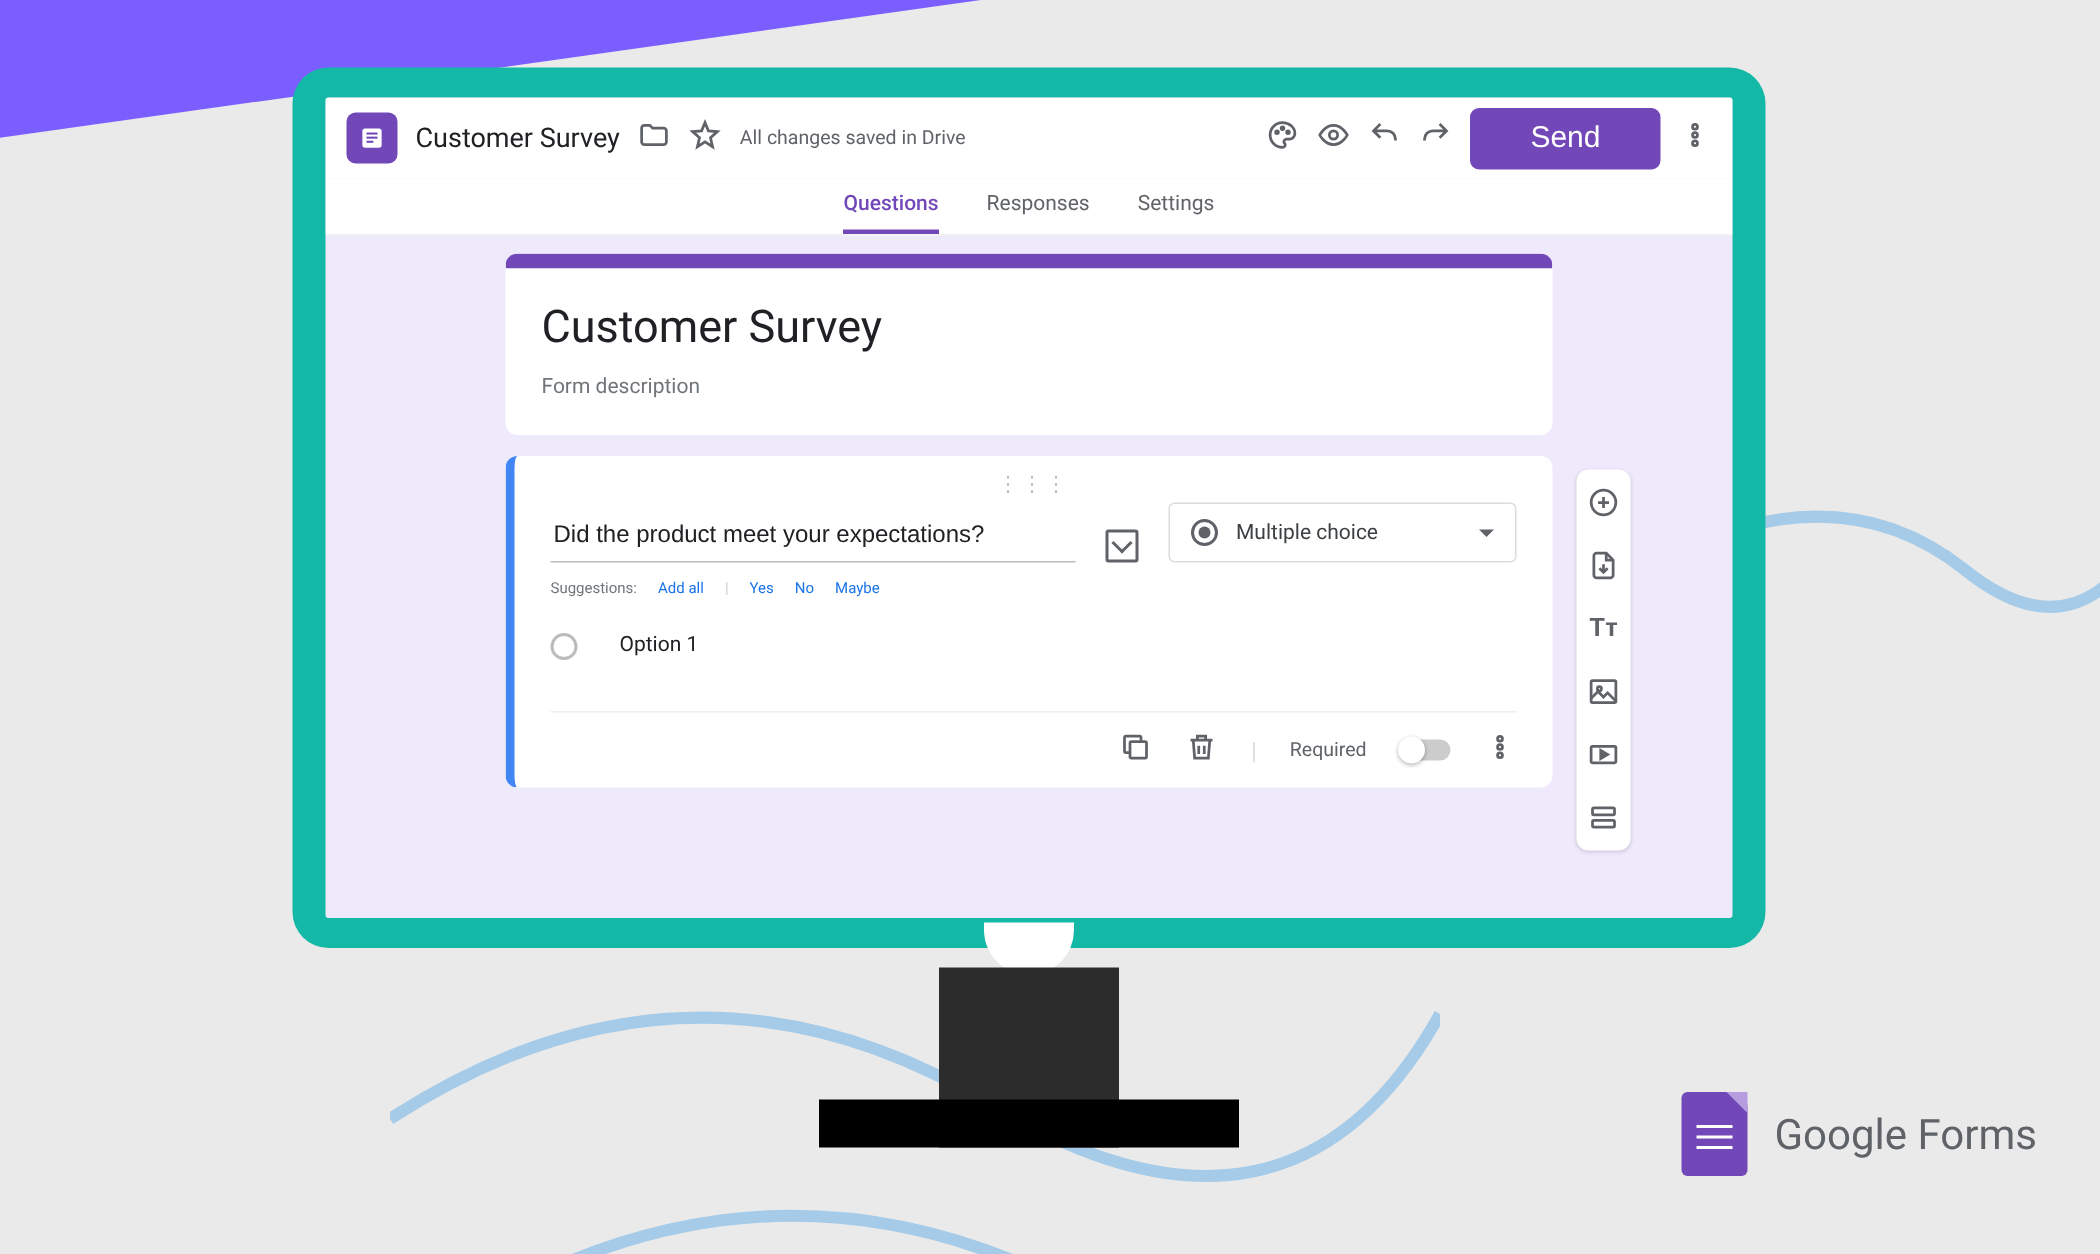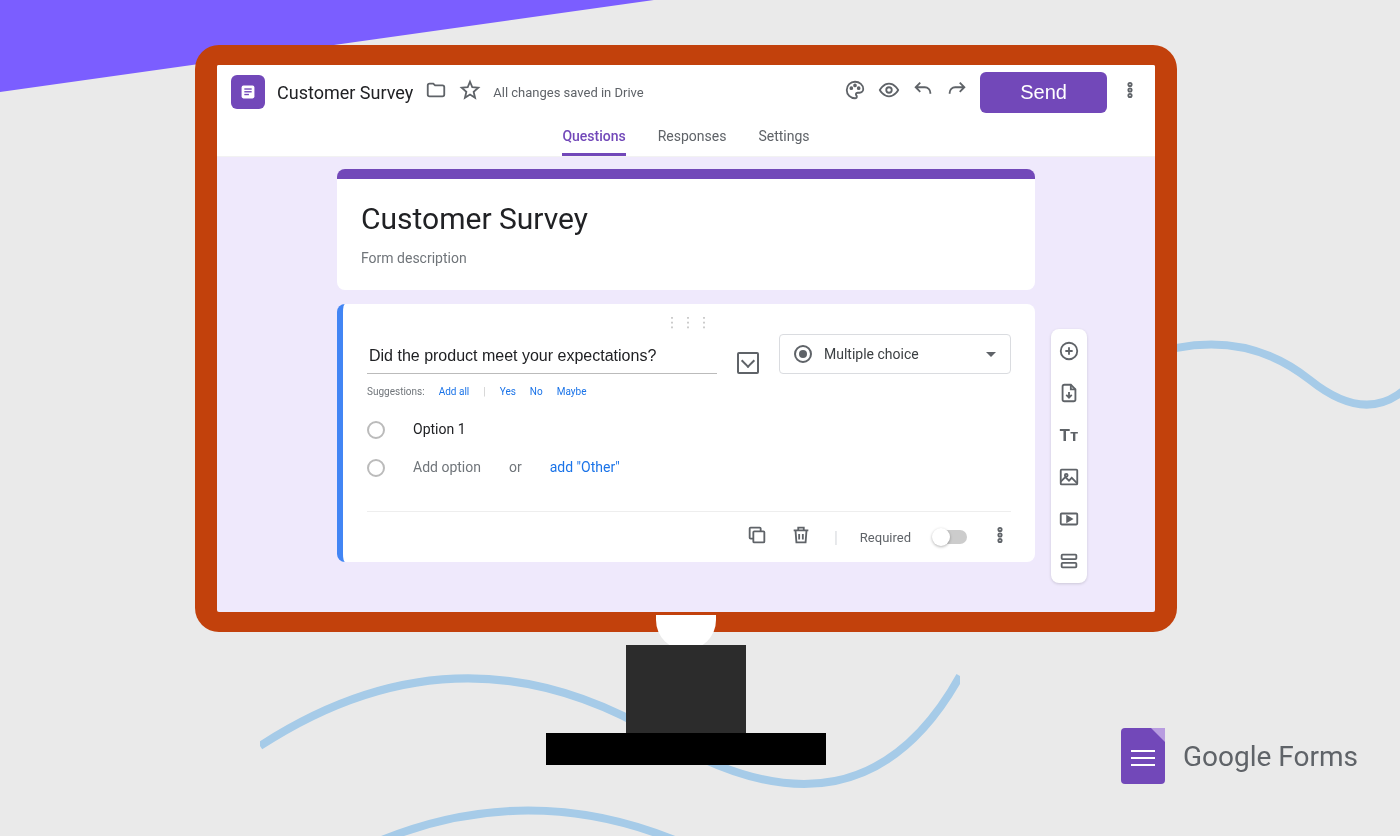--- a/index.html
+++ b/index.html
@@ -2,21 +2,21 @@
 <html><head>
 <meta charset="utf-8">
 <style>
 *{box-sizing:border-box;margin:0;padding:0}
 body{font-family:Roboto,Arial,sans-serif;width:1400px;height:836px;position:relative;overflow:hidden;background:#eaeaea}
 .bg-purple{position:absolute;inset:0;background:#7b5eff}
 .bg-diag{position:absolute;left:0;top:0;width:1400px;height:836px}
 .bg-diag::before{content:"";position:absolute;left:-200px;top:120px;width:2200px;height:1200px;background:#eaeaea;transform:rotate(-8deg);transform-origin:top left}
 .swirl{position:absolute;stroke:#9fc8e8;stroke-width:8;fill:none;opacity:.9}
 .monitor{position:absolute;left:195px;top:45px;width:982px;height:720px}
-.bezel{position:absolute;left:0;top:0;width:982px;height:587px;background:#c2410c;border-radius:24px;padding:20px 22px}
+.bezel{position:absolute;left:0;top:0;width:982px;height:587px;background:#14b8a6;border-radius:24px;padding:20px 22px}
 .screen{width:100%;height:100%;background:#efe9fc;border-radius:2px;overflow:hidden;position:relative}
 .stand-neck{position:absolute;left:431px;top:600px;width:120px;height:120px;background:#2c2c2c}
 .stand-base{position:absolute;left:351px;bottom:0;width:280px;height:32px;background:#000}
 .stand-notch{position:absolute;left:461px;top:570px;width:60px;height:35px;background:#fff;border-radius:0 0 34px 34px}
 .hdr{background:#fff;height:54px;display:flex;align-items:center;padding:0 14px;gap:12px}
 .logo-ic{width:34px;height:34px;background:#7248b9;border-radius:6px;display:flex;align-items:center;justify-content:center;color:#fff}
 .doc-title{font-size:18px;color:#202124}
 .hdr-ic{color:#5f6368;cursor:pointer}
 .spacer{flex:1}
 .send-btn{background:#7248b9;color:#fff;border:none;padding:9px 40px;border-radius:6px;font-size:20px;cursor:pointer}
@@ -46,21 +46,21 @@
 .opt-row{display:flex;align-items:flex-start;gap:28px;padding:10px 0;font-size:14px}
 .radio-empty{width:18px;height:18px;border:2px solid #bbb;border-radius:50%}
 .opt-txt{color:#202124}
 .opt-add{color:#70757a}
 .or{color:#70757a}
 .add-other{color:#1a73e8;cursor:pointer}
 .ftr{border-top:1px solid #eee;margin-top:24px;padding-top:12px;display:flex;align-items:center;justify-content:flex-end;gap:22px;color:#5f6368}
 .req{font-size:13px}
 .toggle{width:34px;height:14px;background:#ccc;border-radius:10px;position:relative;cursor:pointer}
 .toggle::after{content:"";position:absolute;width:18px;height:18px;background:#fff;border-radius:50%;top:-2px;left:-1px;box-shadow:0 1px 3px rgba(0,0,0,.3)}
-.side-tb{position:absolute;right:68px;top:172px;background:#fff;border-radius:8px;padding:10px 6px;display:flex;flex-direction:column;gap:18px;box-shadow:0 1px 3px rgba(0,0,0,.15)}
+.side-tb{position:absolute;right:68px;top:156px;background:#fff;border-radius:8px;padding:10px 6px;display:flex;flex-direction:column;gap:18px;box-shadow:0 1px 3px rgba(0,0,0,.15)}
 .tb-ic{width:24px;height:24px;display:flex;align-items:center;justify-content:center;color:#5f6368;cursor:pointer}
 .brand{position:absolute;right:42px;bottom:52px;display:flex;align-items:center;gap:18px}
 .brand-logo{width:44px;height:56px;background:#7248b9;border-radius:4px 10px 4px 4px;position:relative}
 .brand-logo::before{content:"";position:absolute;right:0;top:0;border-style:solid;border-width:0 14px 14px 0;border-color:transparent #b89ce0 transparent transparent}
 .brand-logo::after{content:"";position:absolute;left:10px;top:22px;width:24px;height:2px;background:#fff;box-shadow:0 7px 0 #fff,0 14px 0 #fff}
 .brand-txt{font-size:28px;color:#5f6368}
 svg.ico{width:22px;height:22px;stroke:currentColor;fill:none;stroke-width:2}
 </style>
 </head>
 <body>
@@ -148,26 +148,20 @@
       <span class="sugg-lab">Suggestions:</span>
       <span class="sugg-link">Add all</span>
       <span class="sep">|</span>
       <span class="sugg-link">Yes</span>
       <span class="sugg-link">No</span>
       <span class="sugg-link">Maybe</span>
     </div>
     <div class="opt-row">
       <span class="radio-empty"></span>
       <span class="opt-txt">Option 1</span>
-    </div>
-    <div class="opt-row">
-      <span class="radio-empty"></span>
-      <span class="opt-add">Add option</span>
-      <span class="or">or</span>
-      <span class="add-other">add "Other"</span>
     </div>
     <div class="ftr">
       <span><svg class="ico" viewBox="0 0 24 24">
                   <rect x="8" y="8" width="12" height="12" rx="1"></rect>
                   <path d="M16 8V5a1 1 0 00-1-1H5a1 1 0 00-1 1v10a1 1 0 001 1h3"></path>
                 </svg></span>
       <span><svg class="ico" viewBox="0 0 24 24">
                   <path d="M4 7h16M9 7V4h6v3M6 7l1 13h10l1-13M10 11v6M14 11v6"></path>
                 </svg></span>
       <span style="color:#dadce0">|</span>

